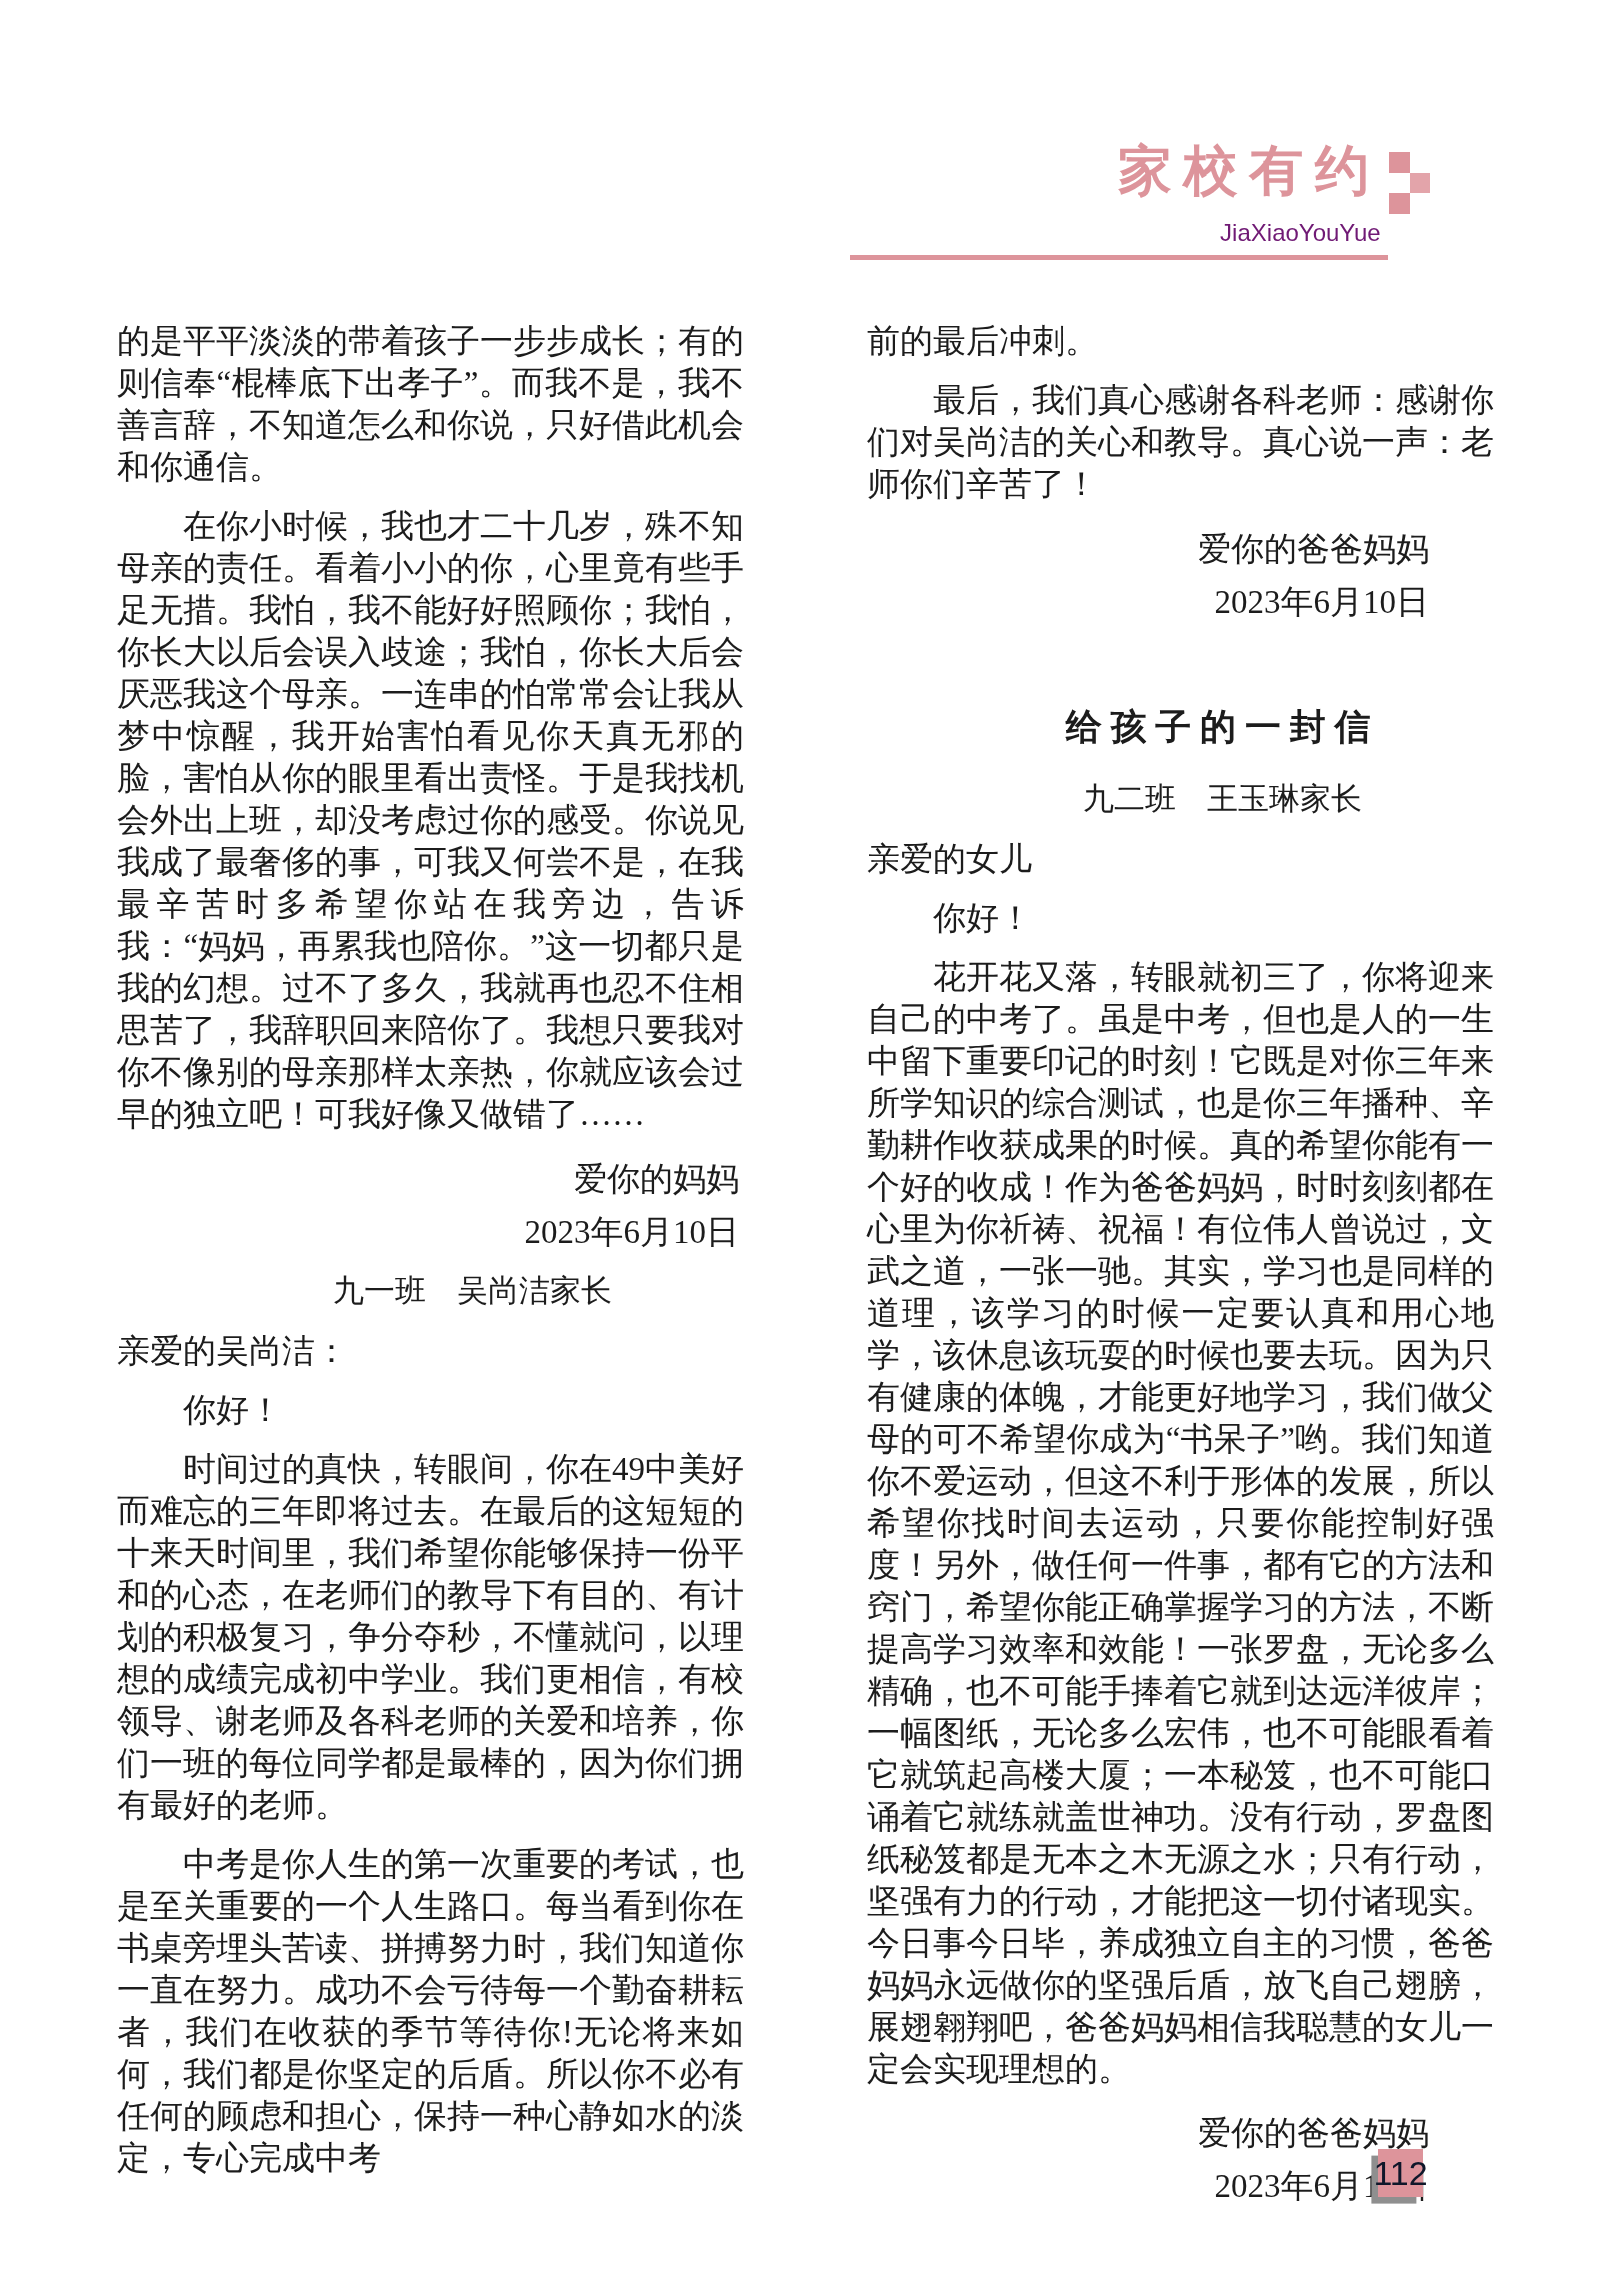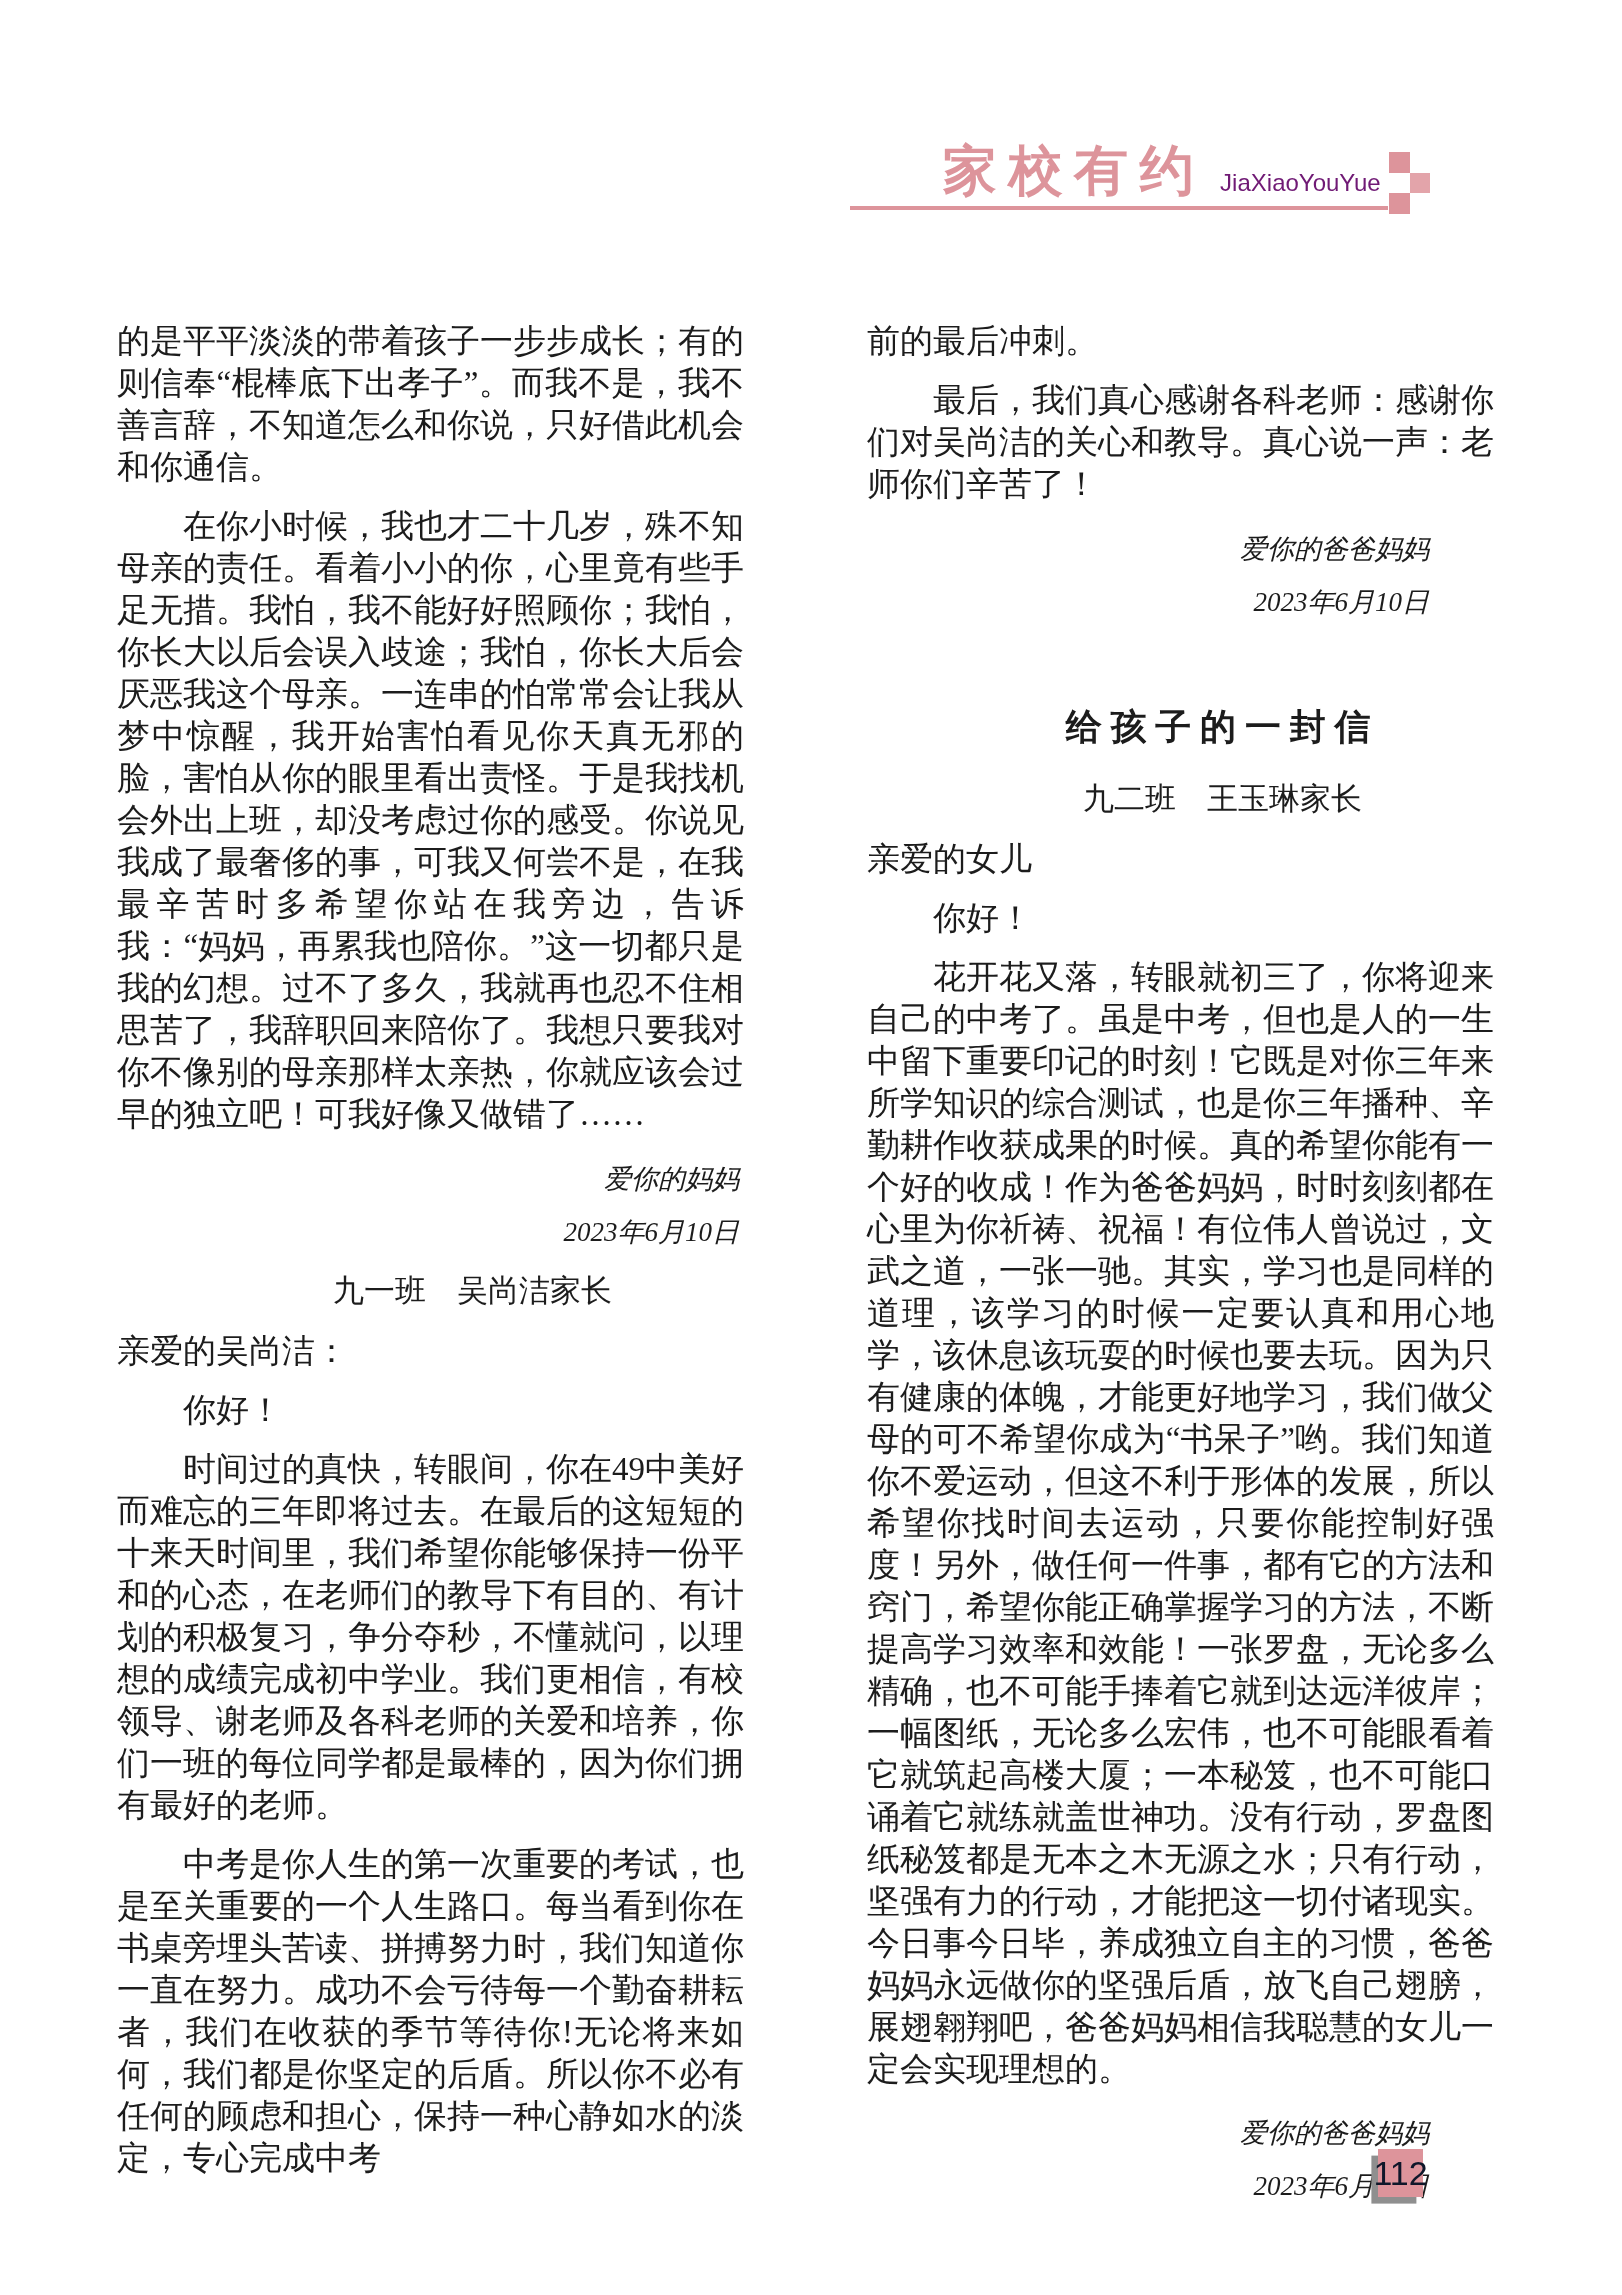--- a/index.html
+++ b/index.html
@@ -19,20 +19,21 @@
     top: 140px;
     left: 850px;
     width: 538px;
   }
   .header-titles {
     display: flex;
     align-items: flex-end;
     justify-content: flex-end;
     gap: 14.6px;
     padding-right: 7.3px;
+    flex-direction: column;
   }
   .header-cn {
     font-family: "Liberation Sans", "DejaVu Sans", sans-serif;
     font-weight: bold;
     font-size: 54px;
     line-height: 60px;
     letter-spacing: 11.7px;
     color: #dd949b;
     white-space: nowrap;
   }
@@ -75,24 +76,23 @@
     font-size: 33px;
     line-height: 42px;
     text-align: justify;
     letter-spacing: 0;
   }
   .indent { text-indent: 2em; }
   .salutation { margin-top: 29px; }
 
   .sign-block { margin-top: 17.5px; }
   .sign-line {
-    font-size: 27px;
+    font-size: 33px;
     line-height: 53px;
     text-align: right;
-    font-style: italic;
   }
   .pad-sm .sign-line { padding-right: 22px; }
   .pad-lg .sign-line { padding-right: 82px; }
 
   .letter-title {
     margin-top: 58px;
     text-align: center;
     font-size: 36px;
     line-height: 80px;
     font-weight: bold;

